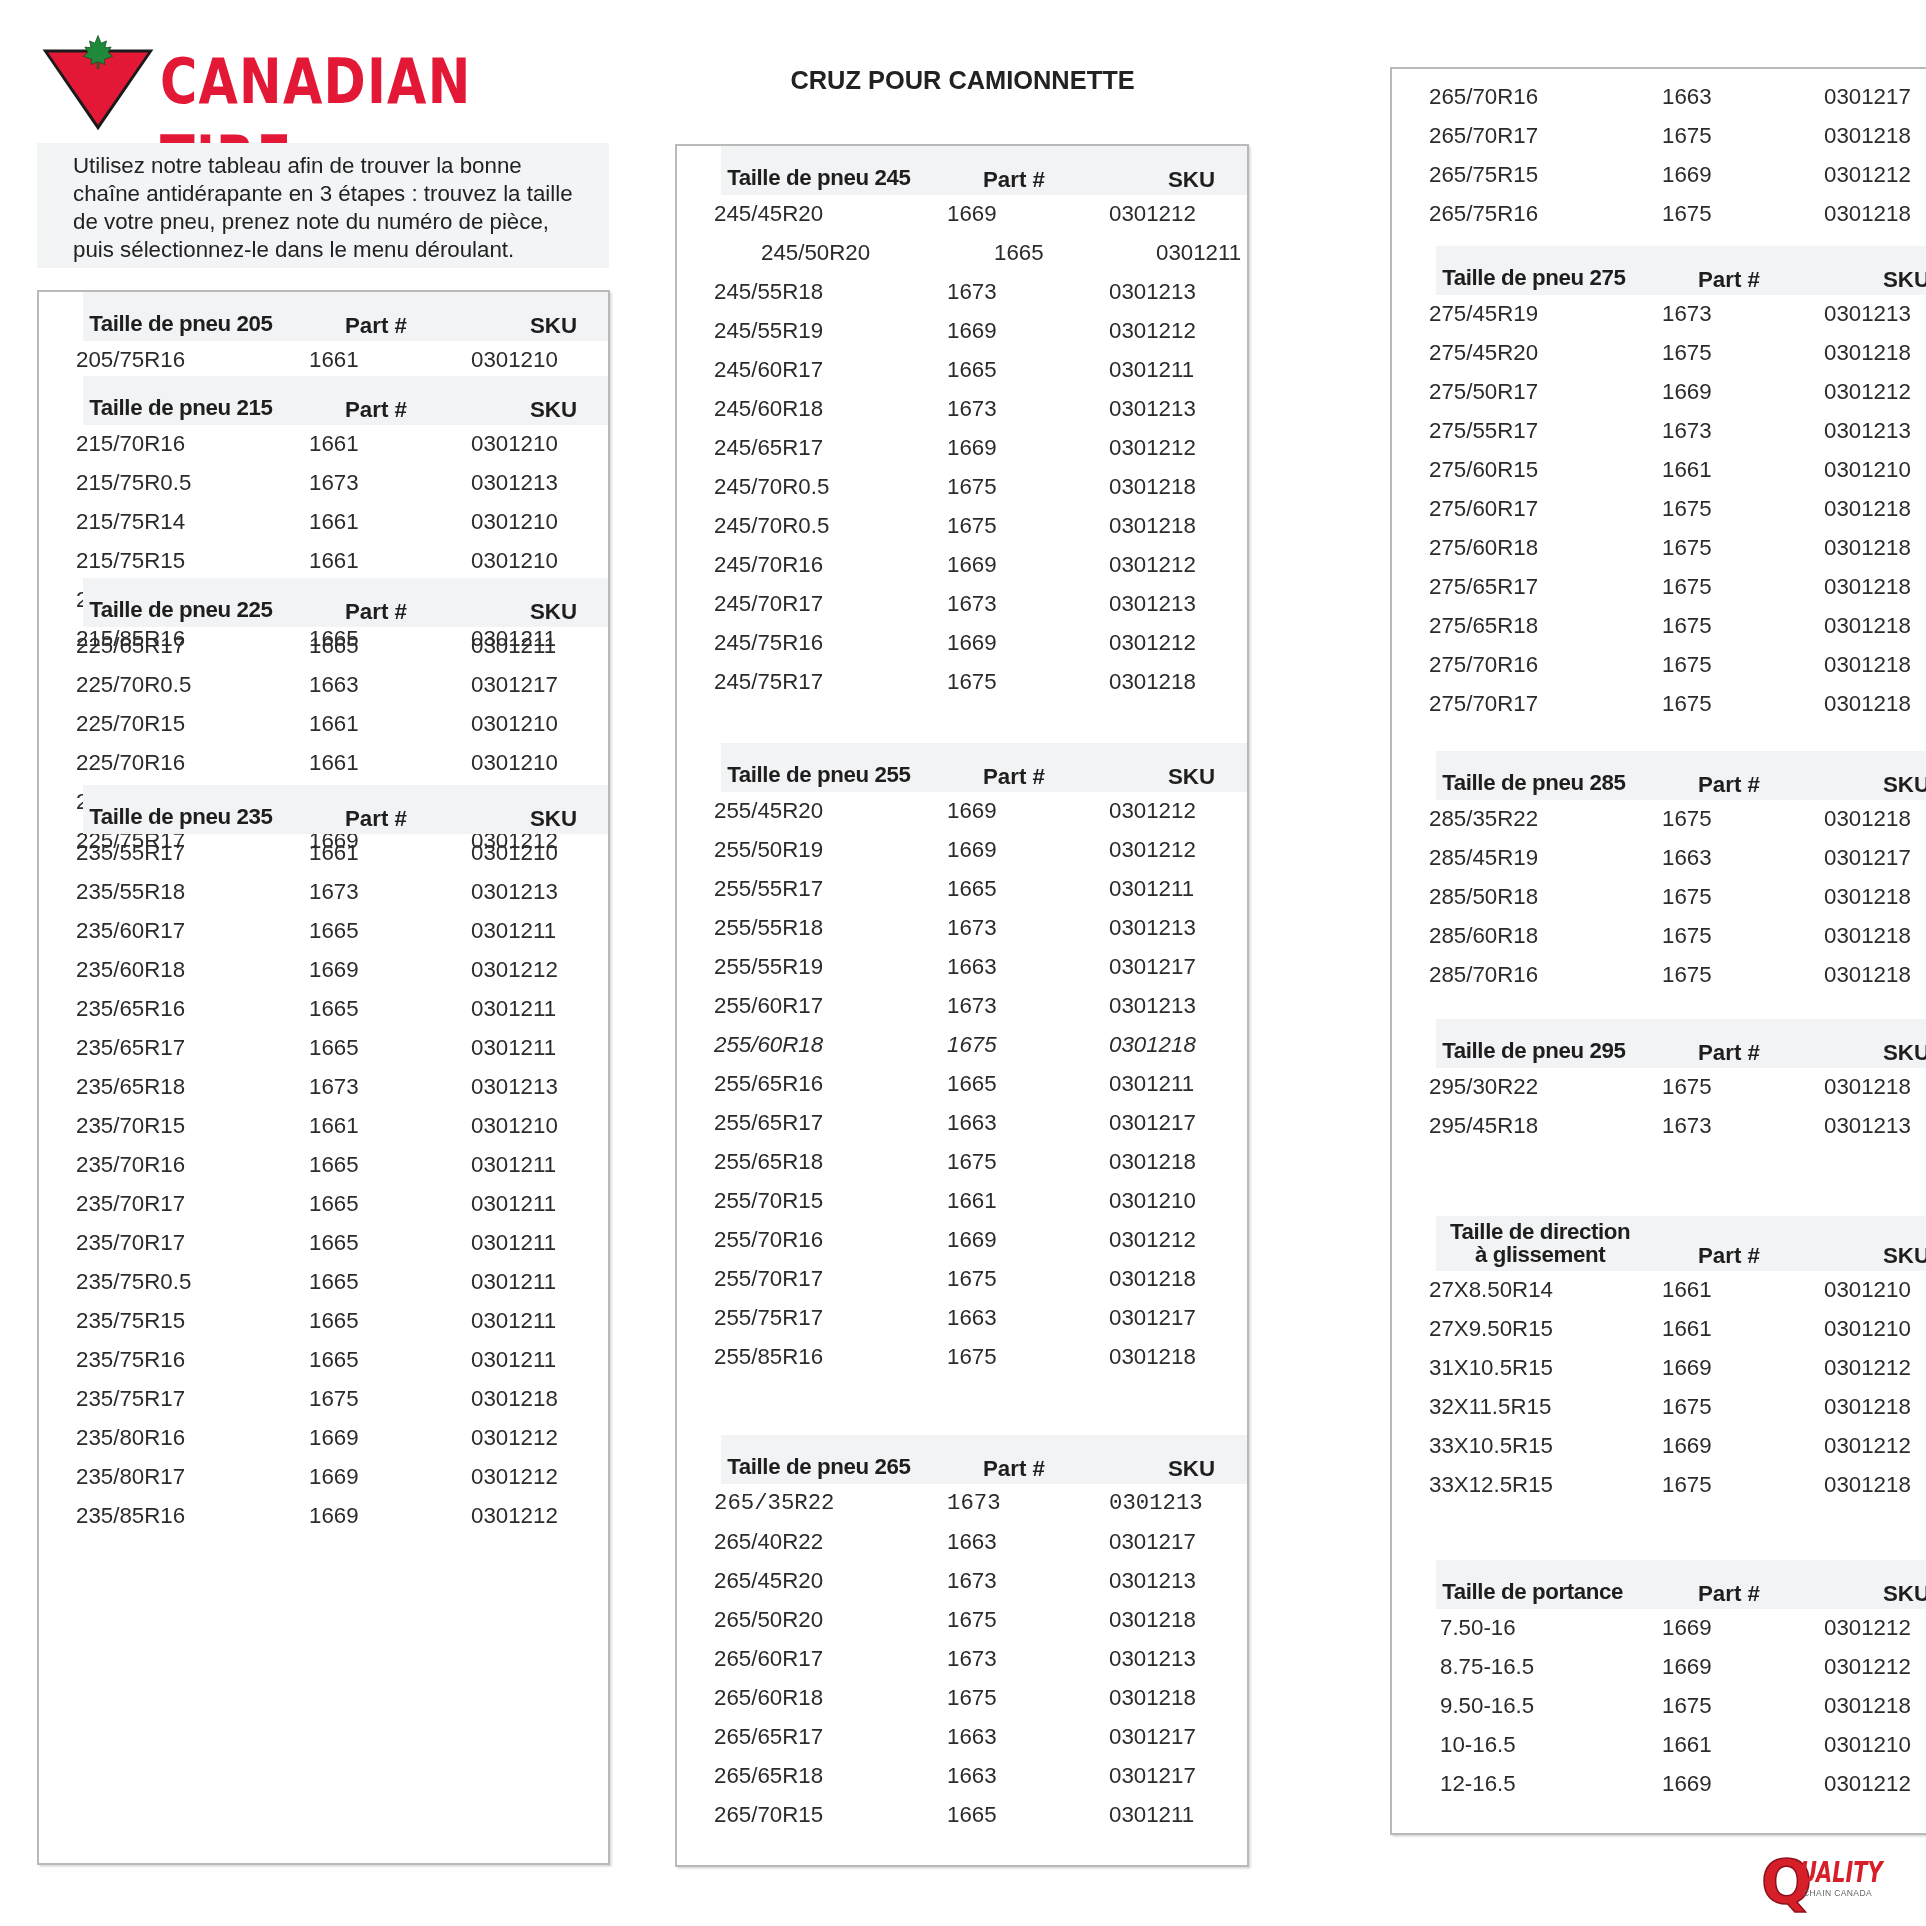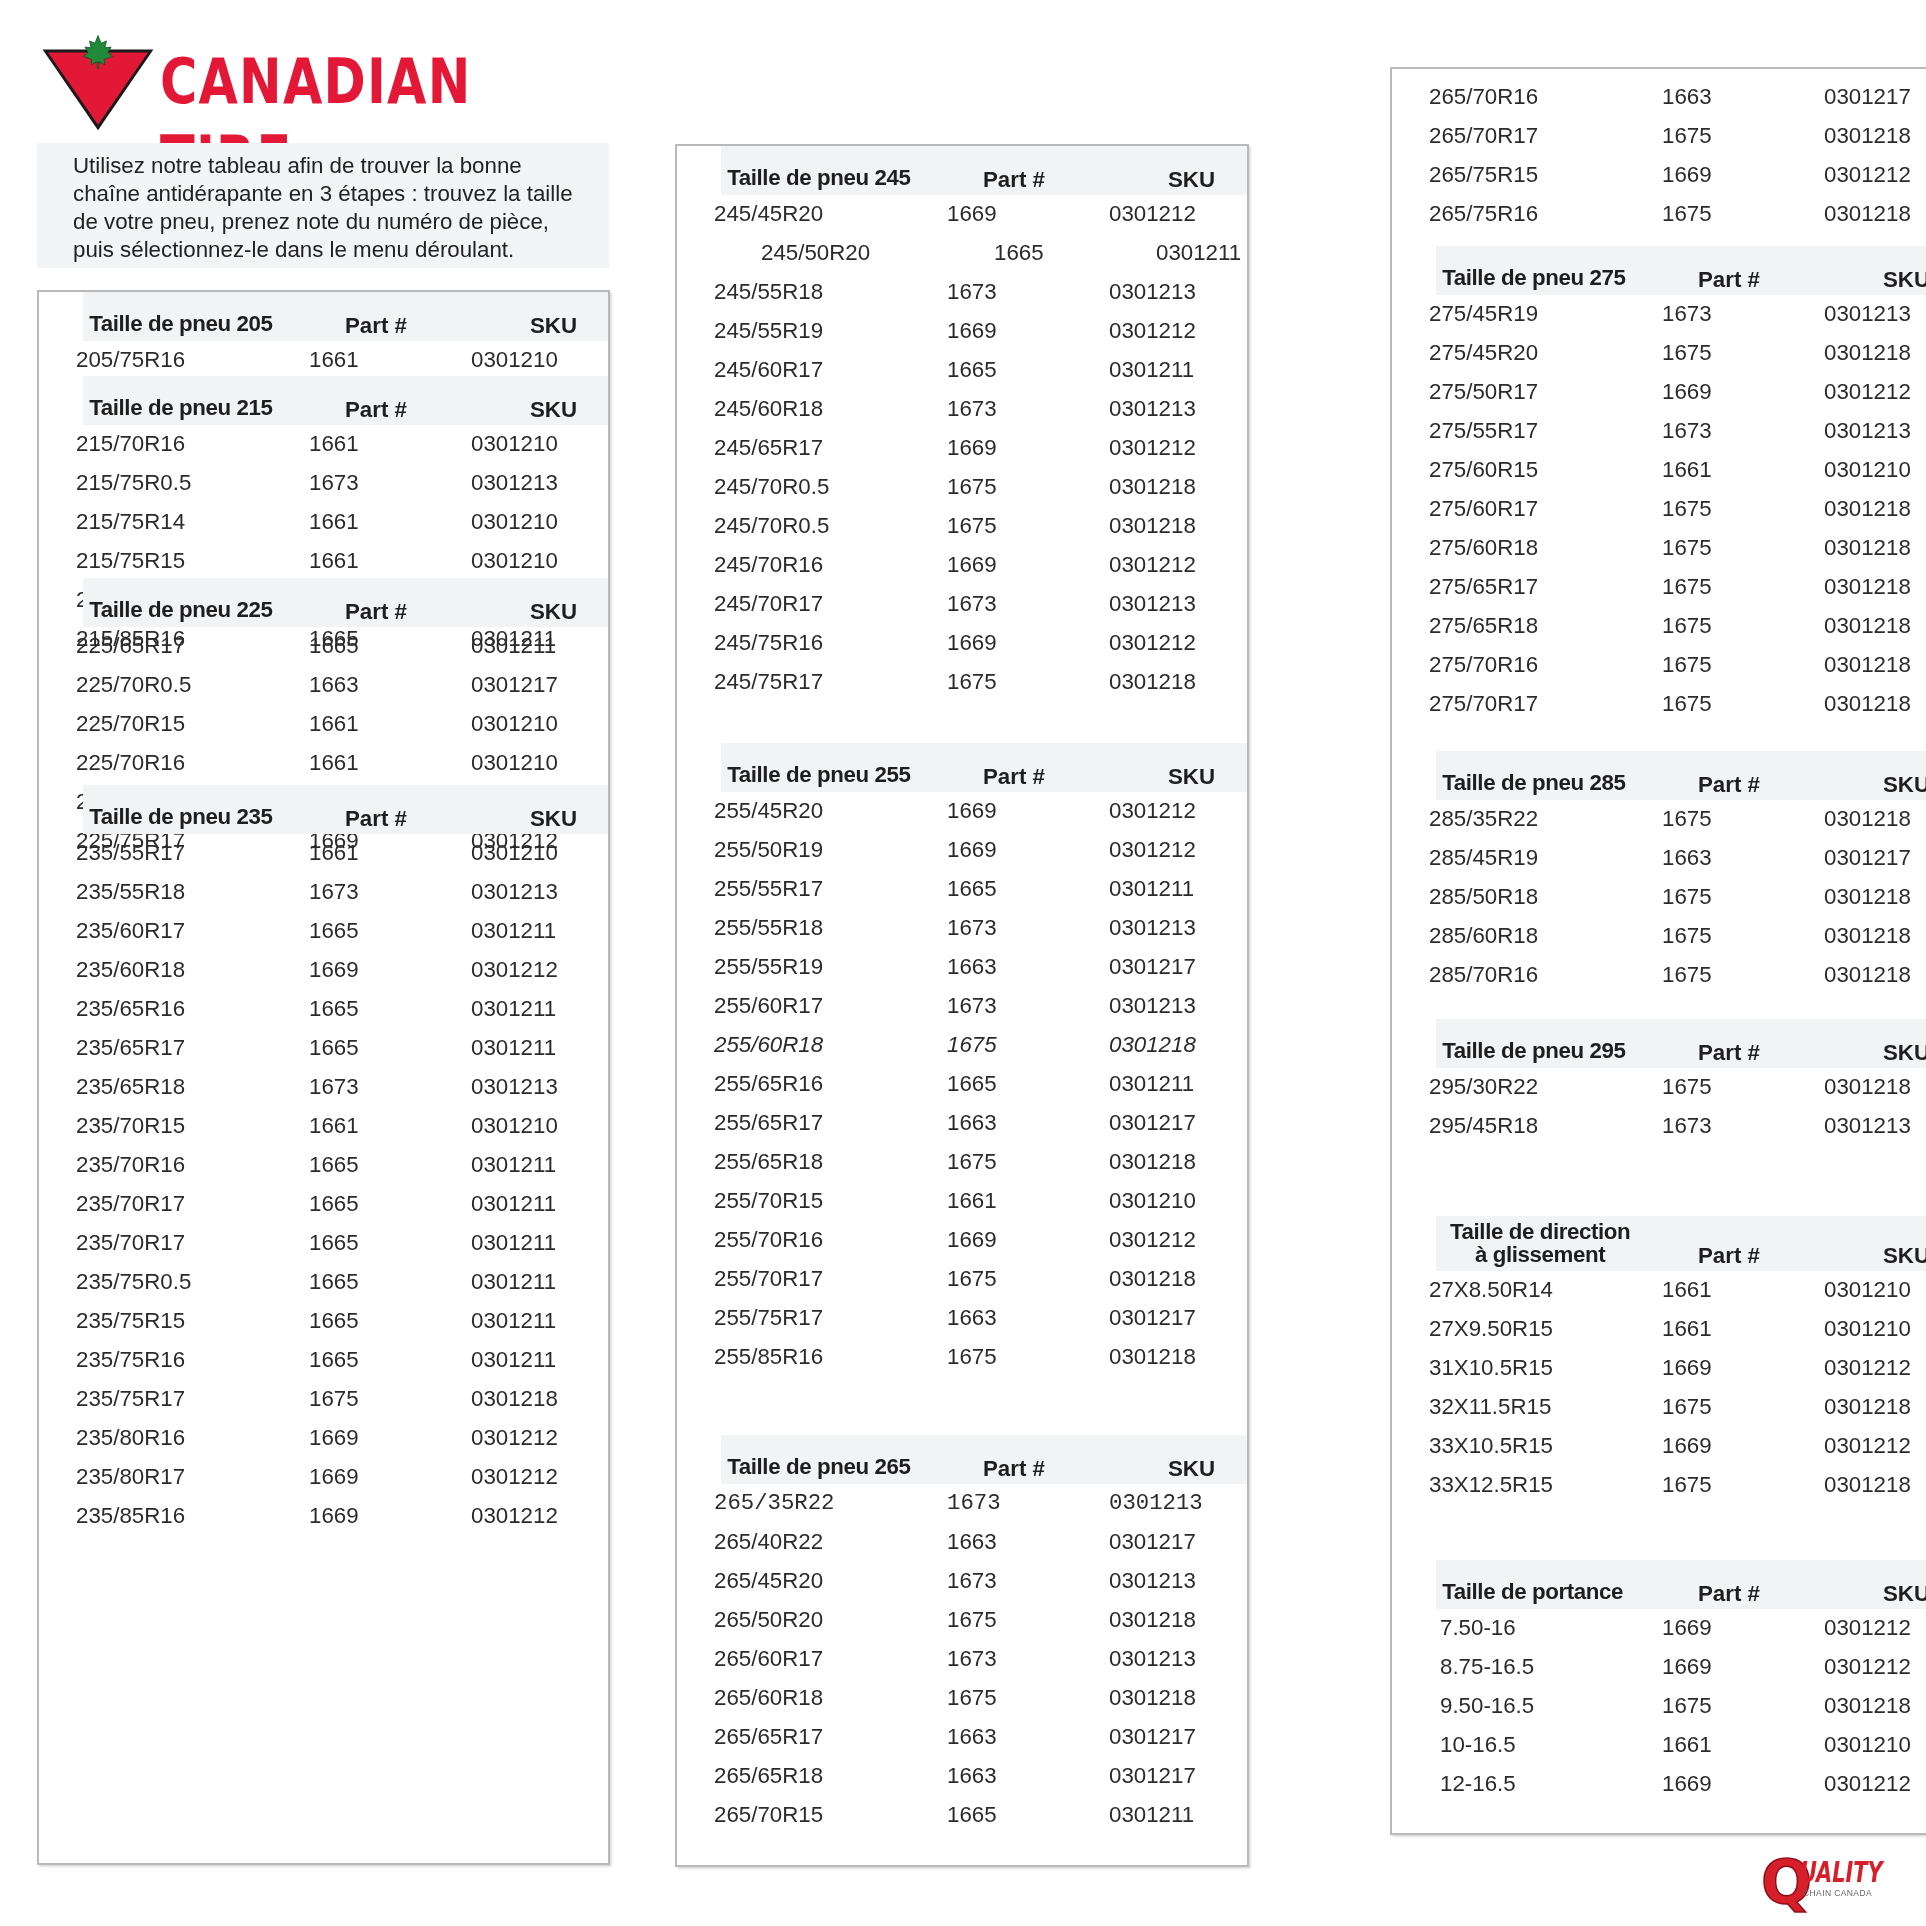--- a/index.html
+++ b/index.html
@@ -64,20 +64,21 @@
 </div>
 
 <div id="intro" class="abs">
   <div>Utilisez notre tableau afin de trouver la bonne</div>
   <div>chaîne antidérapante en 3 étapes : trouvez la taille</div>
   <div>de votre pneu, prenez note du numéro de pièce,</div>
   <div>puis sélectionnez-le dans le menu déroulant.</div>
 </div>
 
 <div id="title" class="abs">
+  <div>CRUZ POUR CAMIONNETTE</div>
 </div>
 
 <div id="panel-left" class="panel">
     <div class="section" style="top: 0px;">
       <div class="sec-head">
         <span class="h-title">Taille de pneu 205</span>
         <span class="h-part">Part #</span>
         <span class="h-sku">SKU</span>
       </div>
       <div class="row" style="height: 39px;">

